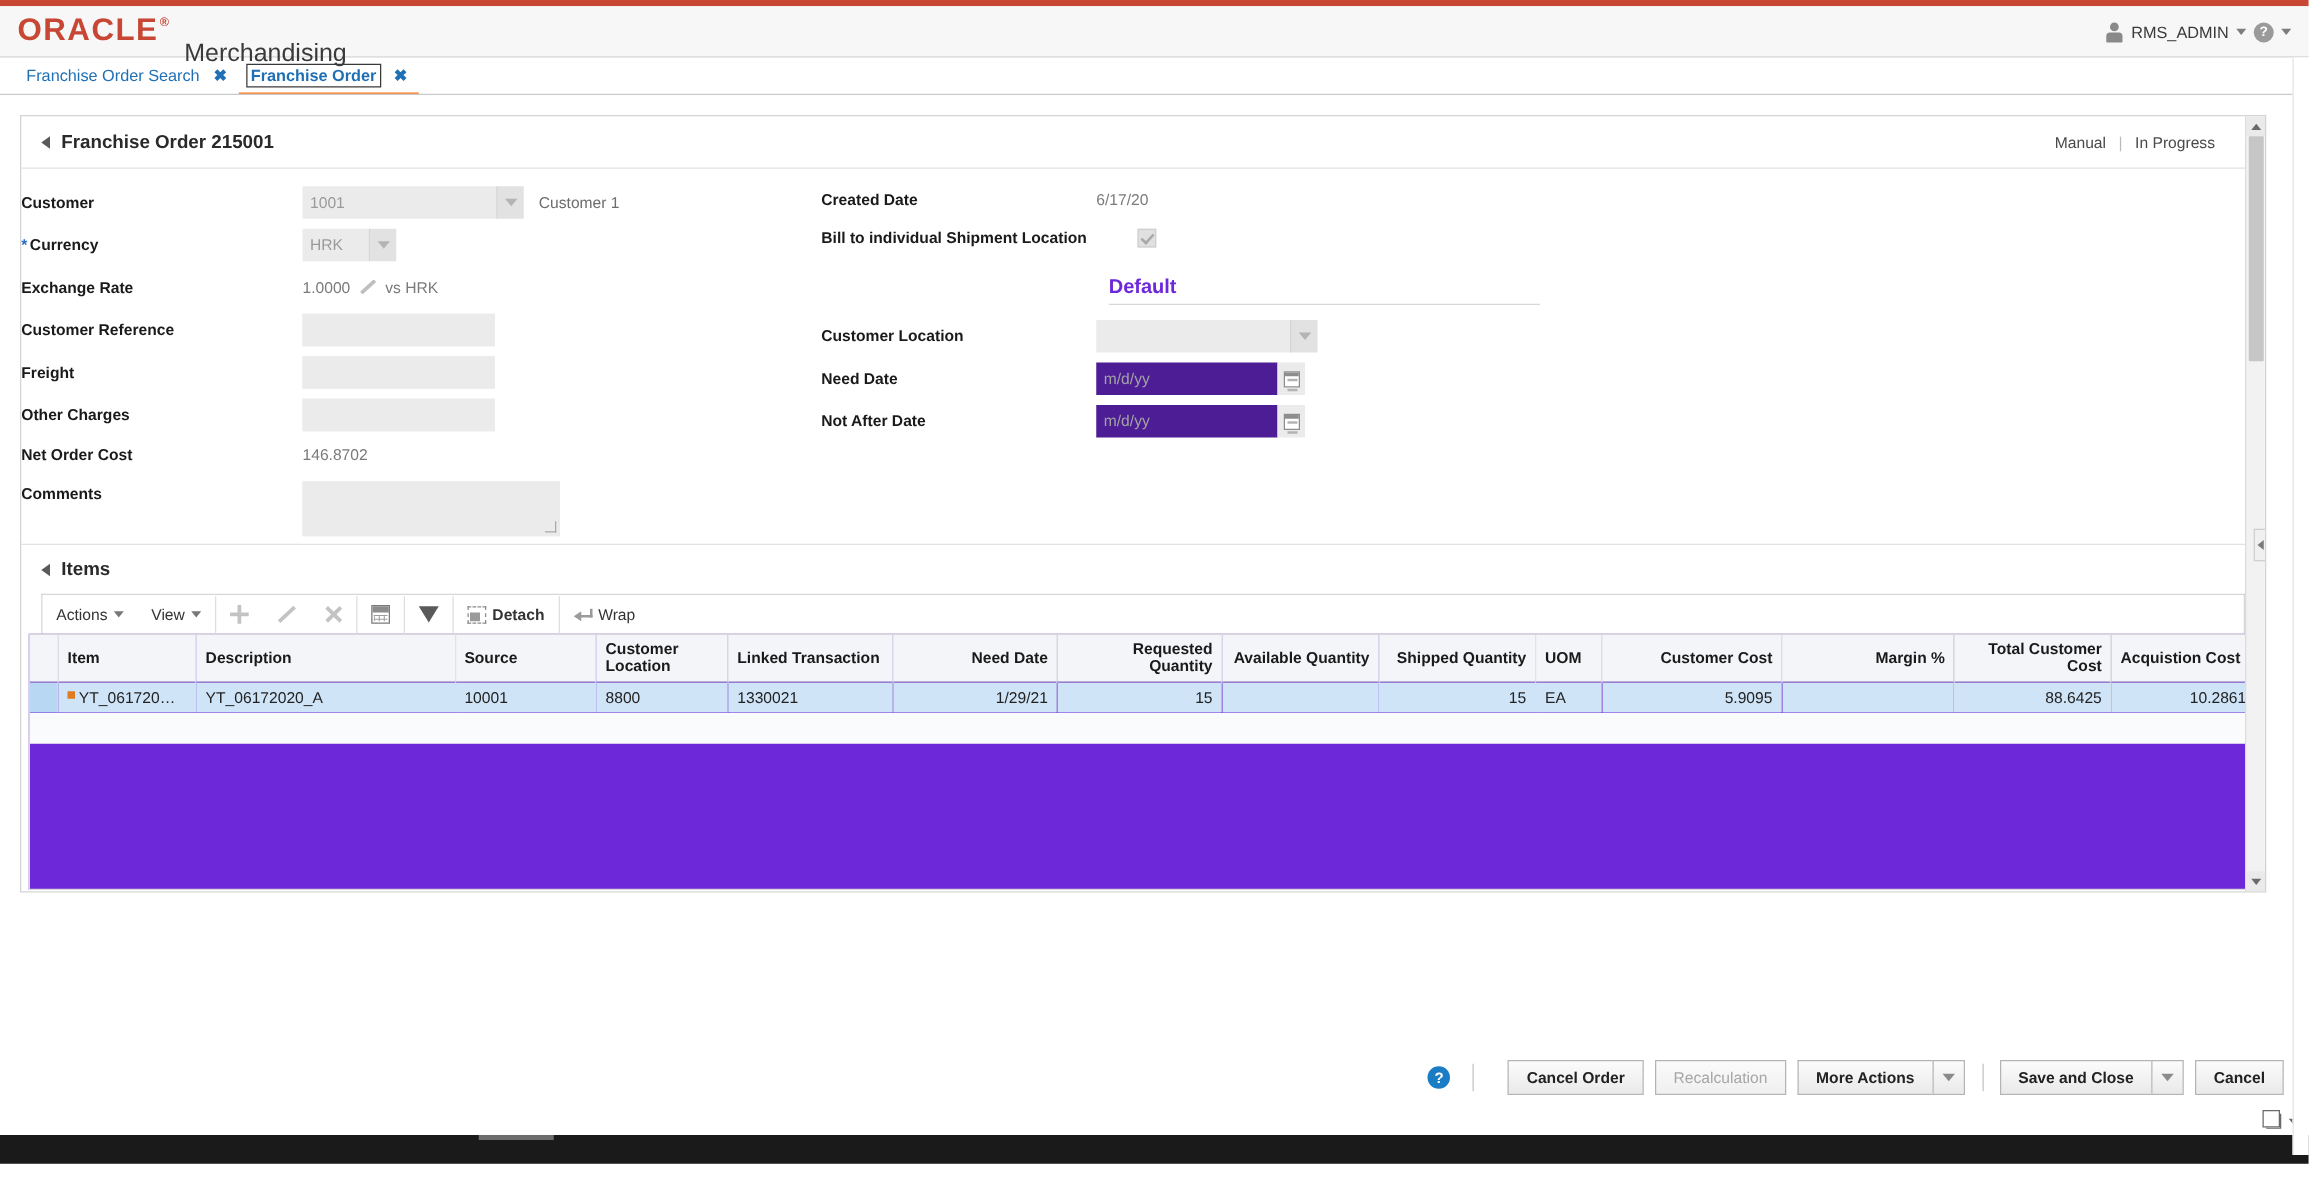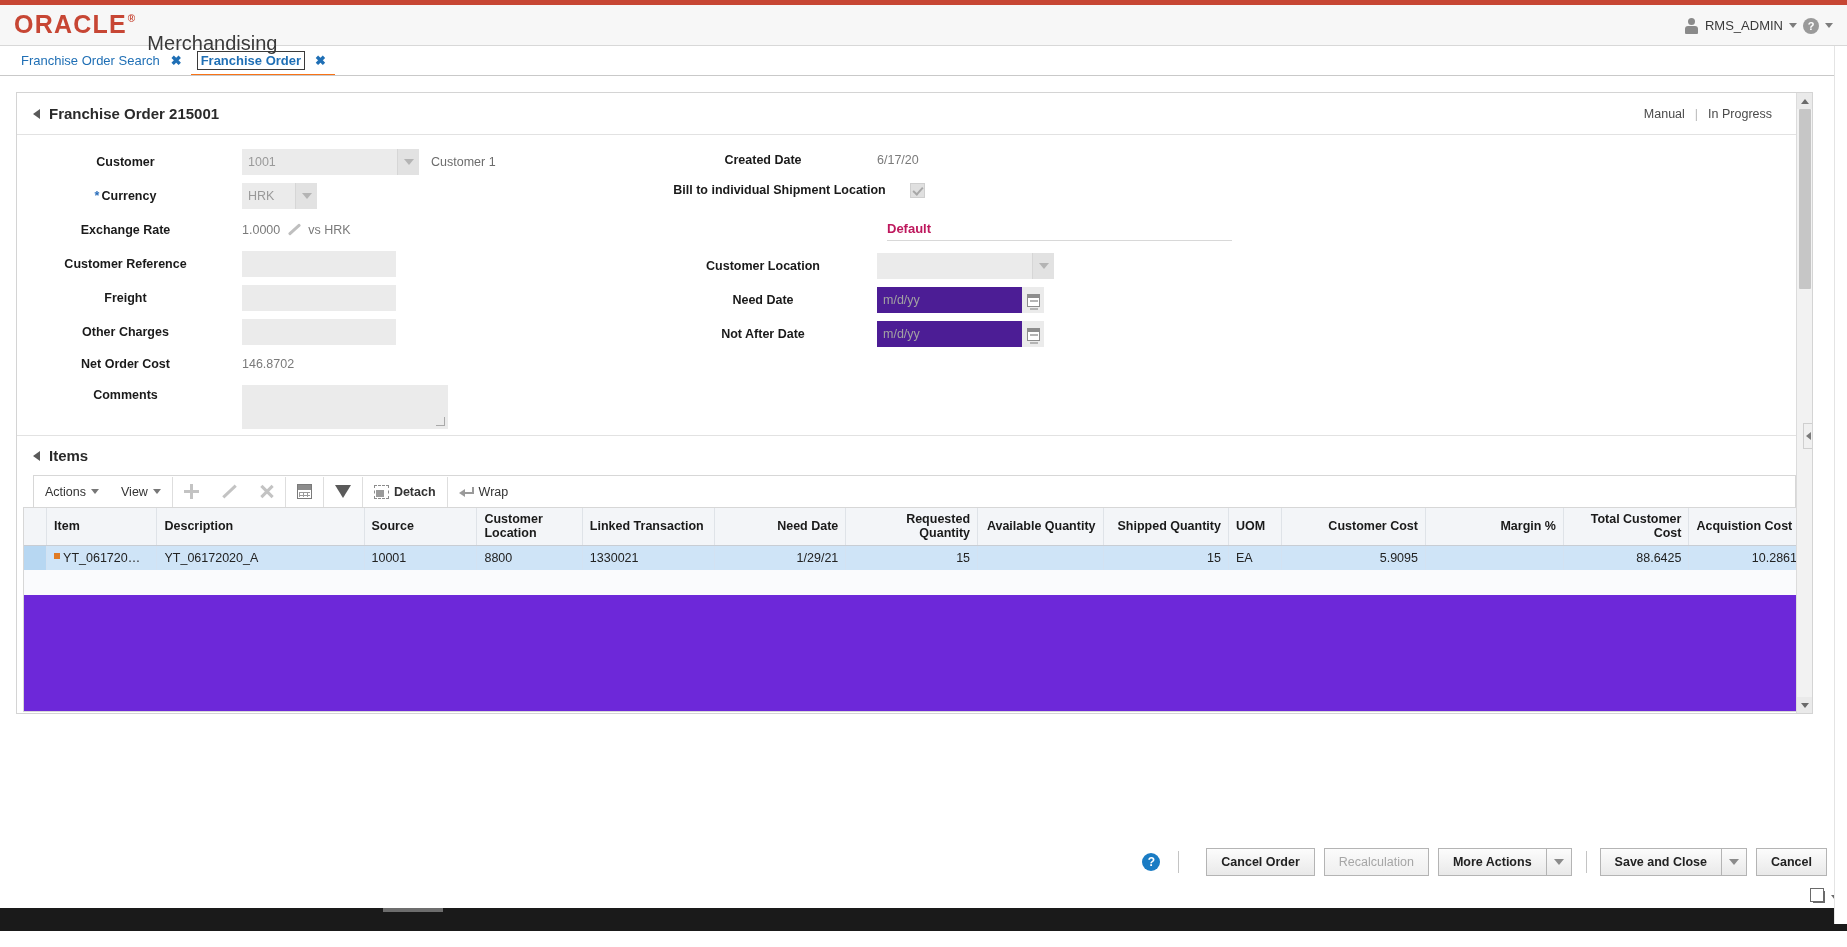--- a/index.html
+++ b/index.html
@@ -235,21 +235,21 @@
   .form-col.left { width: 640px; }
   .form-col.right { width: 700px; }
 
   .frow {
     display: flex;
     align-items: center;
     margin-bottom: 8px;
     height: 26px;
   }
   .flabel {
-    text-align: center;
+    text-align: left;
     font-weight: bold;
     font-size: 12.5px;
     color: #1a1a1a;
     padding-right: 8px;
     white-space: nowrap;
   }
   .left .flabel { width: 225px; }
   .right .flabel { width: 220px; }
   .req-star {
     color: #2a6ebb;
@@ -354,23 +354,23 @@
     width: 8px; height: 8px;
     border-right: 1px solid #a9a9a9;
     border-bottom: 1px solid #a9a9a9;
   }
 
   .subsection {
     margin: 4px 0 12px 0;
     padding-left: 0;
   }
   .subsection-title {
-    font-size: 13px;
+    font-size: 16px;
     font-weight: bold;
-    color: #be185d;
+    color: #6d28d9;
     padding-left: 230px;
   }
   .subsection-rule {
     margin-left: 230px;
     margin-top: 4px;
     border-bottom: 1px solid #d8d8d8;
     width: 345px;
   }
 
   .date-field {

